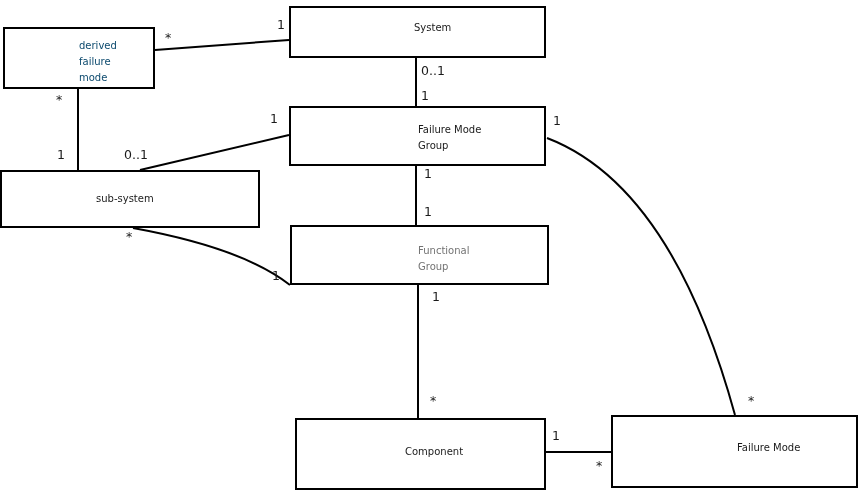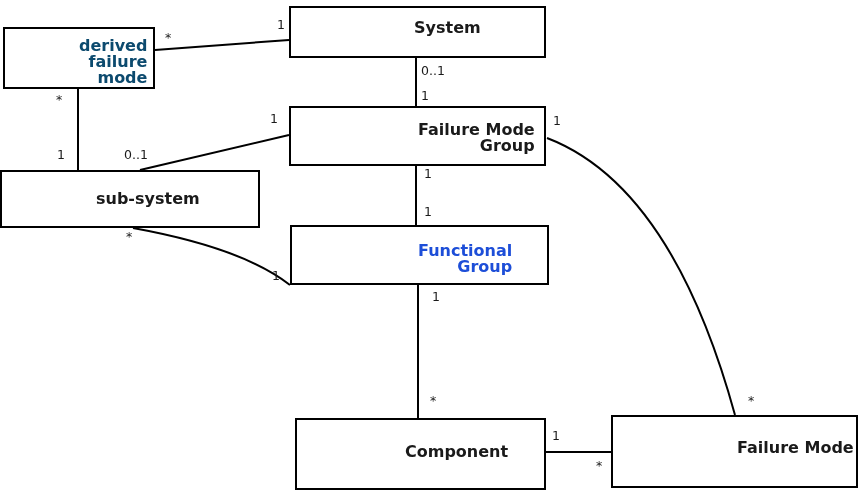--- a/index.html
+++ b/index.html
@@ -27,27 +27,26 @@
   }
   .uml-box {
     position: absolute;
     box-sizing: border-box;
     border: 2px solid #000000;
     background: #ffffff;
     z-index: 3;
   }
   .uml-box-label {
     position: absolute;
-    font-size: 16px;
+    font-size: 10px;
     line-height: 16px;
     color: #1a1a1a;
     white-space: pre-line;
-    text-align: right;
+    text-align: left;
     z-index: 4;
-    font-weight: bold;
   }
   .edge-label {
     position: absolute;
     font-size: 12.5px;
     line-height: 13px;
     color: #1a1a1a;
     z-index: 5;
     white-space: nowrap;
   }
 </style>
@@ -80,21 +79,21 @@
       <div class="uml-box" style="left: 611px; top: 415px; width: 247px; height: 73px; border-color: rgb(0, 0, 0);"></div>
     </div>
   <div id="box-labels-layer">
       <div class="uml-box-label" style="left: 79px; top: 38px; color: #0c4a6e;">derived
 failure
 mode</div>
       <div class="uml-box-label" style="left: 414px; top: 20px; color: rgb(26, 26, 26);">System</div>
       <div class="uml-box-label" style="left: 418px; top: 122px; color: rgb(26, 26, 26);">Failure Mode
 Group</div>
       <div class="uml-box-label" style="left: 96px; top: 191px; color: rgb(26, 26, 26);">sub-system</div>
-      <div class="uml-box-label" style="left: 418px; top: 243px; color: #1d4ed8;">Functional
+      <div class="uml-box-label" style="left: 418px; top: 243px; color: #737373;">Functional
 Group</div>
       <div class="uml-box-label" style="left: 405px; top: 444px; color: rgb(26, 26, 26);">Component</div>
       <div class="uml-box-label" style="left: 737px; top: 440px; color: rgb(26, 26, 26);">Failure Mode</div>
     </div>
   <div id="mult-layer">
       <span class="edge-label" style="left: 165px; top: 31px; color: rgb(26, 26, 26);">*</span>
       <span class="edge-label" style="left: 277px; top: 18px; color: rgb(26, 26, 26);">1</span>
       <span class="edge-label" style="left: 421px; top: 64px; color: rgb(26, 26, 26);">0..1</span>
       <span class="edge-label" style="left: 421px; top: 89px; color: rgb(26, 26, 26);">1</span>
       <span class="edge-label" style="left: 56px; top: 93px; color: rgb(26, 26, 26);">*</span>

